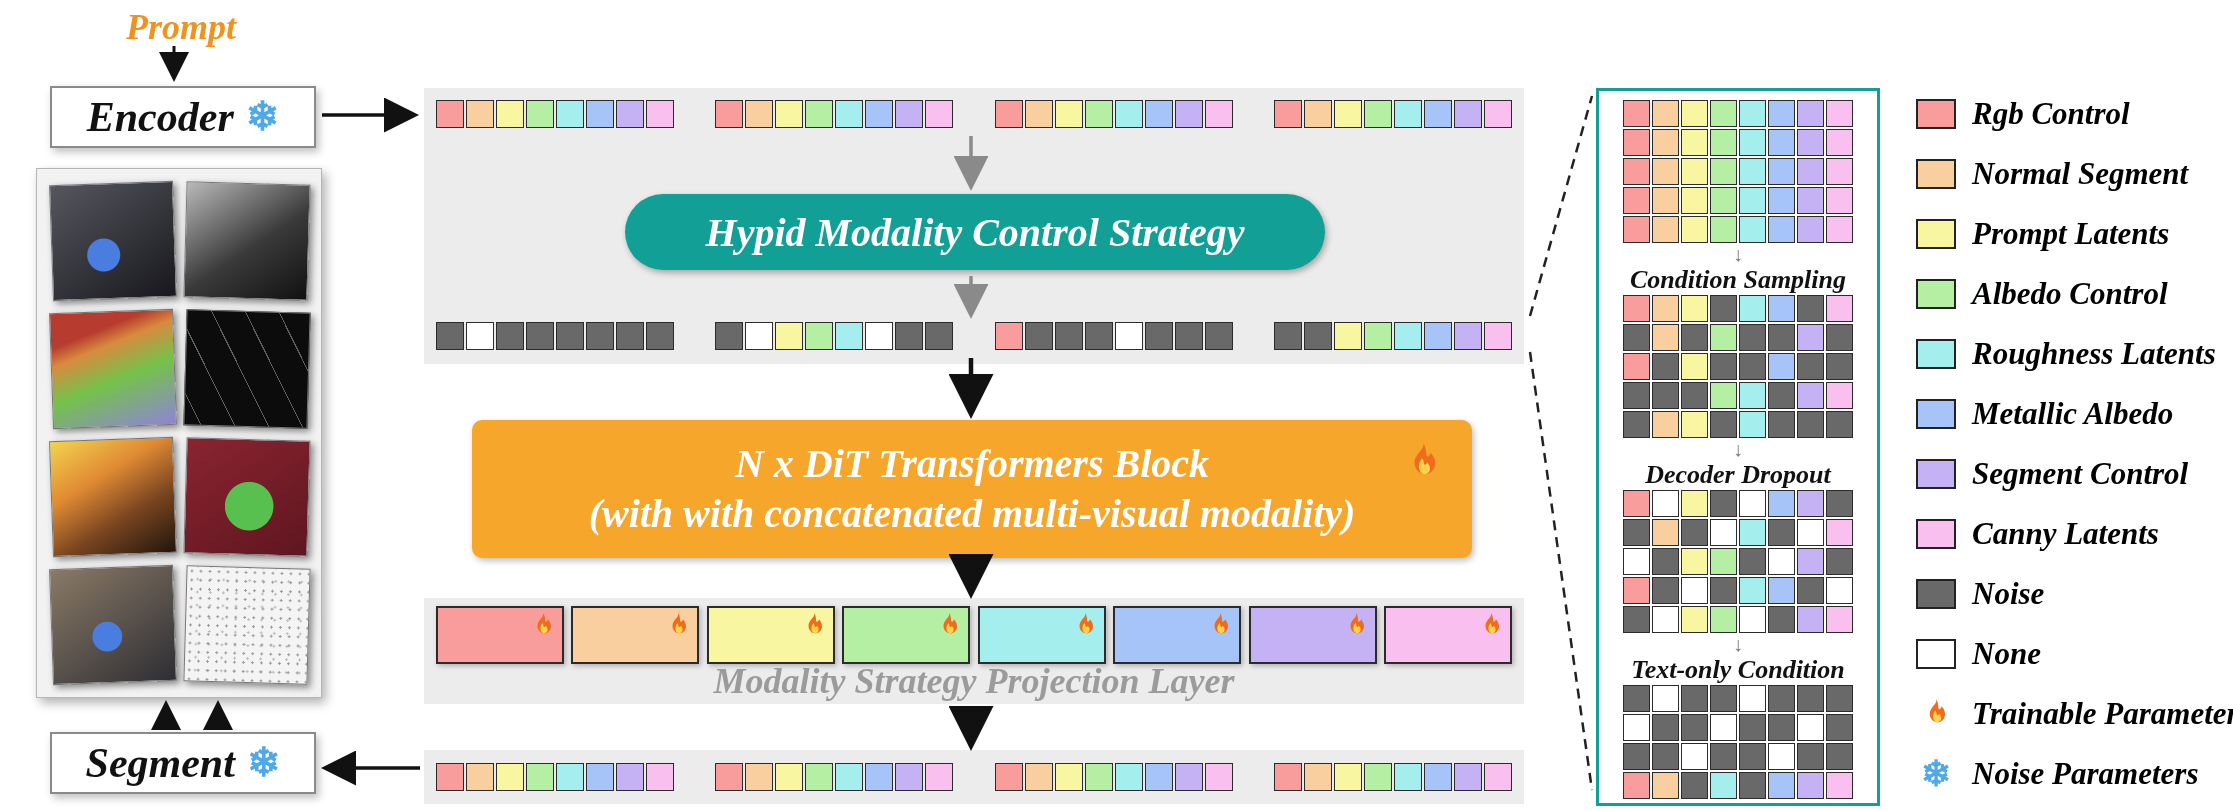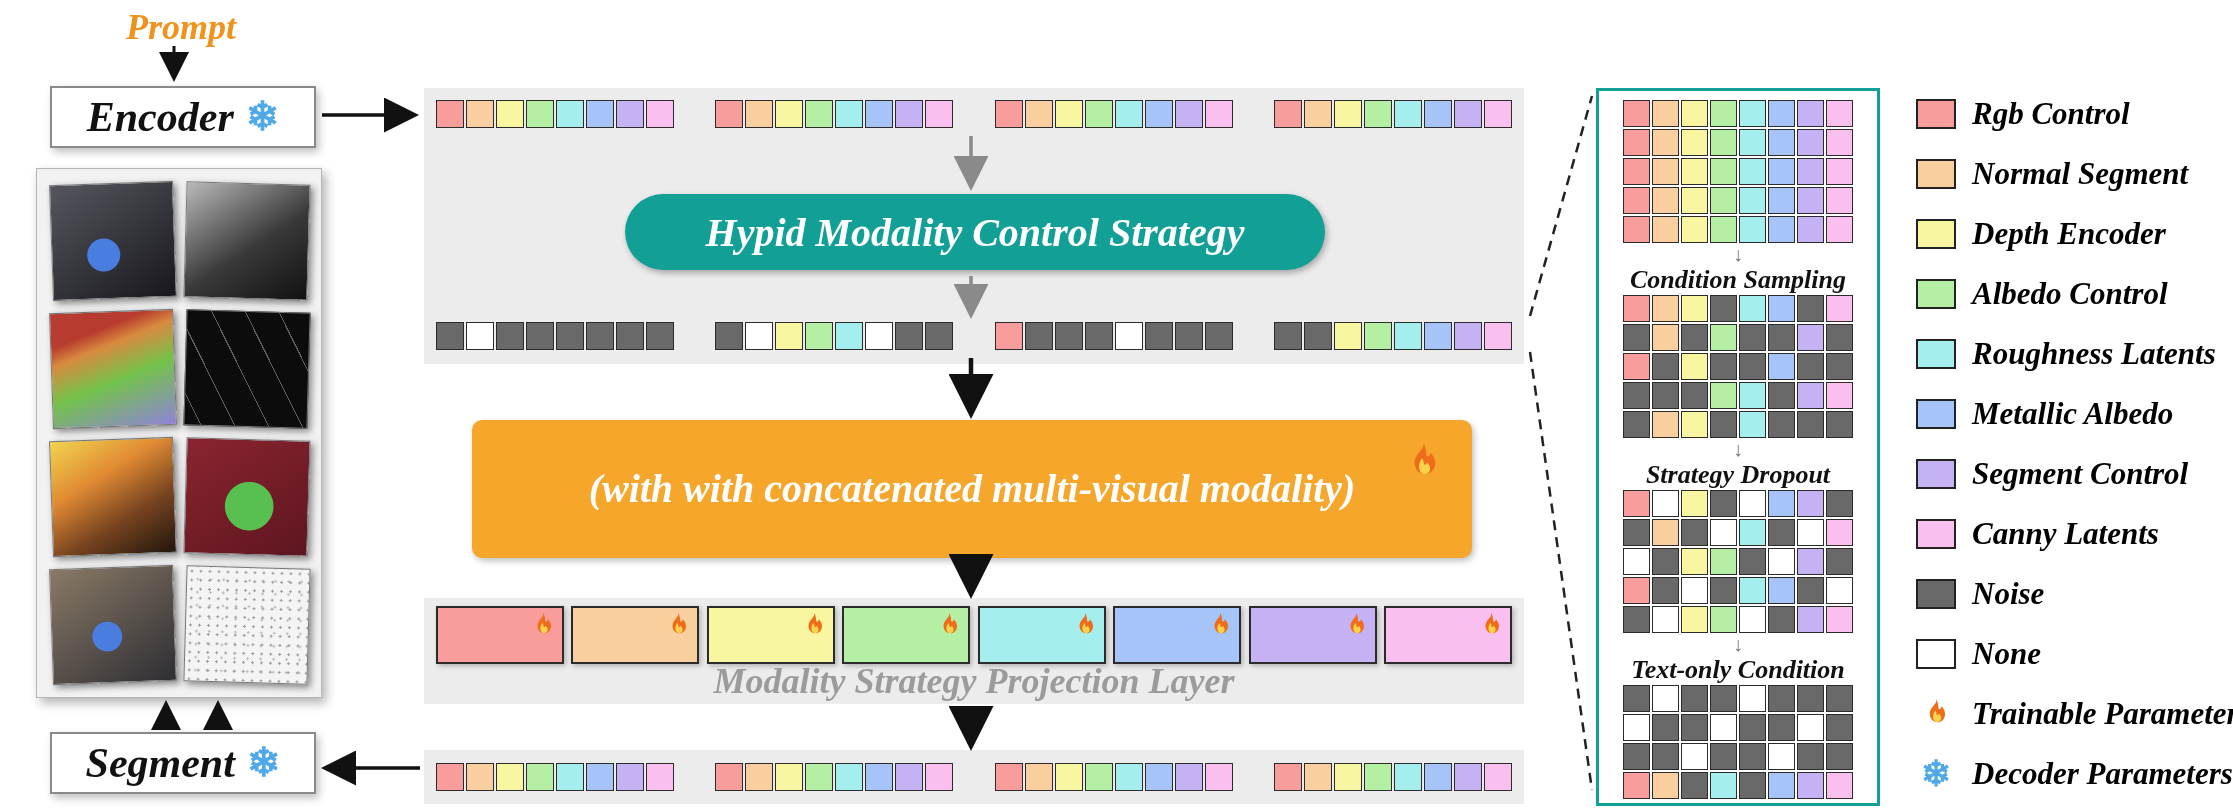--- a/index.html
+++ b/index.html
@@ -198,20 +198,21 @@
         <span class="token" style="background: rgb(248, 246, 160);"></span>
         <span class="token" style="background: rgb(180, 239, 164);"></span>
         <span class="token" style="background: rgb(164, 238, 238);"></span>
         <span class="token" style="background: rgb(166, 196, 248);"></span>
         <span class="token" style="background: rgb(196, 178, 244);"></span>
         <span class="token" style="background: rgb(248, 191, 239);"></span>
       </div>
     </div>
 
   <div class="dit-box">
+    <span>N x DiT Transformers Block</span>
     <span>(with with concatenated multi-visual modality)</span>
     <span class="dit-fire fire-slot"><svg viewBox="0 0 24 24">
           <path d="M12.2 1.5c.9 3.6-4.6 5.4-4.6 10.3 0 3.4 2.3 6 5.4 6s5.4-2.6 5.4-5.7c0-2.5-1.3-4-2.4-5.5-.4 2.2-2.3 2.7-2.3 1 0-2.4-.6-4.6-1.5-6.1z" fill="#ef6c1a"></path>
           <path d="M12.8 17.8c1.6 0 2.9-1.2 2.9-2.9 0-1.5-.8-2.3-1.6-3.2-.3 1.3-1.7 1.6-1.7.4 0-1.1-.3-2-1-2.6-.6 1.2-1.5 2.4-1.5 4.3 0 2.2 1.3 4 2.9 4z" fill="#fcd34d"></path>
         </svg></span>
   </div>
 
   <div class="proj-row">
       <div class="proj-box" style="background: rgb(248, 156, 156);">
         <span class="proj-fire"><svg viewBox="0 0 24 24">
@@ -408,21 +409,21 @@
           <span class="cell" style="background: rgb(250, 207, 160);"></span>
           <span class="cell" style="background: rgb(248, 246, 160);"></span>
           <span class="cell" style="background: rgb(105, 105, 105);"></span>
           <span class="cell" style="background: rgb(164, 238, 238);"></span>
           <span class="cell" style="background: rgb(105, 105, 105);"></span>
           <span class="cell" style="background: rgb(105, 105, 105);"></span>
           <span class="cell" style="background: rgb(105, 105, 105);"></span>
         </div>
       </div>
     <div class="panel-arrow">↓</div>
-    <div class="panel-label">Strategy Dropout</div>
+    <div class="panel-label">Decoder Dropout</div>
     <div class="grid">
         <div class="grid-row">
           <span class="cell" style="background: rgb(248, 156, 156);"></span>
           <span class="cell" style="background: rgb(255, 255, 255);"></span>
           <span class="cell" style="background: rgb(248, 246, 160);"></span>
           <span class="cell" style="background: rgb(105, 105, 105);"></span>
           <span class="cell" style="background: rgb(255, 255, 255);"></span>
           <span class="cell" style="background: rgb(166, 196, 248);"></span>
           <span class="cell" style="background: rgb(196, 178, 244);"></span>
           <span class="cell" style="background: rgb(105, 105, 105);"></span>
@@ -518,21 +519,21 @@
       <div class="legend-item">
         <span class="legend-swatch" style="background: rgb(248, 156, 156);"></span>
         <span class="legend-label">Rgb Control</span>
       </div>
       <div class="legend-item">
         <span class="legend-swatch" style="background: rgb(250, 207, 160);"></span>
         <span class="legend-label">Normal Segment</span>
       </div>
       <div class="legend-item">
         <span class="legend-swatch" style="background: rgb(248, 246, 160);"></span>
-        <span class="legend-label">Depth Encoder</span>
+        <span class="legend-label">Prompt Latents</span>
       </div>
       <div class="legend-item">
         <span class="legend-swatch" style="background: rgb(180, 239, 164);"></span>
         <span class="legend-label">Albedo Control</span>
       </div>
       <div class="legend-item">
         <span class="legend-swatch" style="background: rgb(164, 238, 238);"></span>
         <span class="legend-label">Roughness Latents</span>
       </div>
       <div class="legend-item">
@@ -557,21 +558,21 @@
       </div>
       <div class="legend-item">
         <span class="legend-emoji"><svg viewBox="0 0 24 24">
             <path d="M12.2 1.5c.9 3.6-4.6 5.4-4.6 10.3 0 3.4 2.3 6 5.4 6s5.4-2.6 5.4-5.7c0-2.5-1.3-4-2.4-5.5-.4 2.2-2.3 2.7-2.3 1 0-2.4-.6-4.6-1.5-6.1z" fill="#ef6c1a"></path>
             <path d="M12.8 17.8c1.6 0 2.9-1.2 2.9-2.9 0-1.5-.8-2.3-1.6-3.2-.3 1.3-1.7 1.6-1.7.4 0-1.1-.3-2-1-2.6-.6 1.2-1.5 2.4-1.5 4.3 0 2.2 1.3 4 2.9 4z" fill="#fcd34d"></path>
           </svg></span>
         <span class="legend-label">Trainable Parameters</span>
       </div>
       <div class="legend-item">
         <span class="legend-emoji snowflake" style="color: rgb(79, 168, 232);">❄</span>
-        <span class="legend-label">Decoder Parameters</span>
+        <span class="legend-label">Noise Parameters</span>
       </div>
     </div>
 
   <svg class="arrows" width="2233" height="811">
     <defs>
       <marker id="mb" markerWidth="10" markerHeight="10" refX="8" refY="5" orient="auto">
         <path d="M0 0 L10 5 L0 10 z" fill="#111"></path>
       </marker>
       <marker id="mg" markerWidth="10" markerHeight="10" refX="8" refY="5" orient="auto">
         <path d="M0 0 L10 5 L0 10 z" fill="#8a8a8a"></path>

